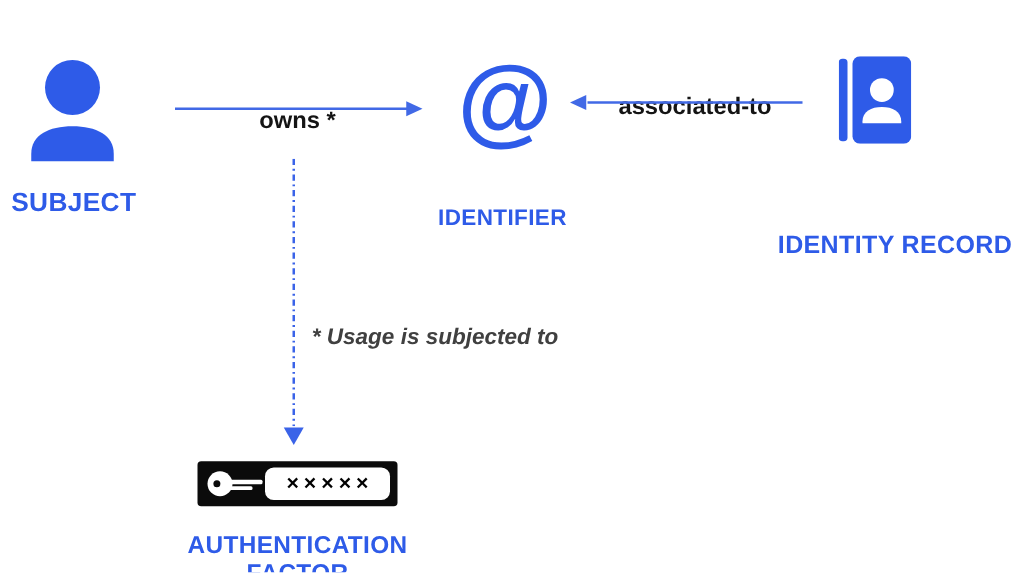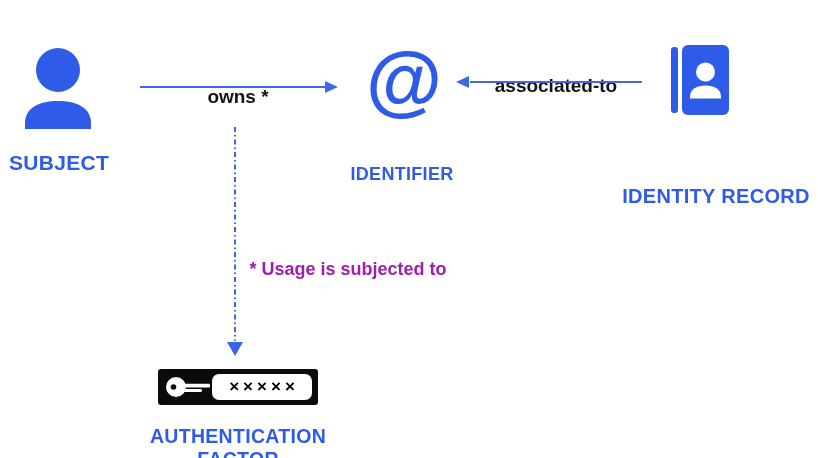--- a/index.html
+++ b/index.html
@@ -73,24 +73,25 @@
     font-weight: 600;
     color: #2E5BE8;
   }
 
   
   .note {
     position: absolute;
     left: 238px; top: 256px;
     width: 220px;
     text-align: center;
-    color: #a21caf;
+    color: #404040;
     font-weight: 700;
     font-size: 18px;
     line-height: 26px;
+    font-style: italic;
   }
 
   
   .auth-box {
     position: absolute;
     left: 158px; top: 369px;
     width: 160px; height: 36px;
     background: #0B0B0B;
     border-radius: 3px;
     display: flex;

